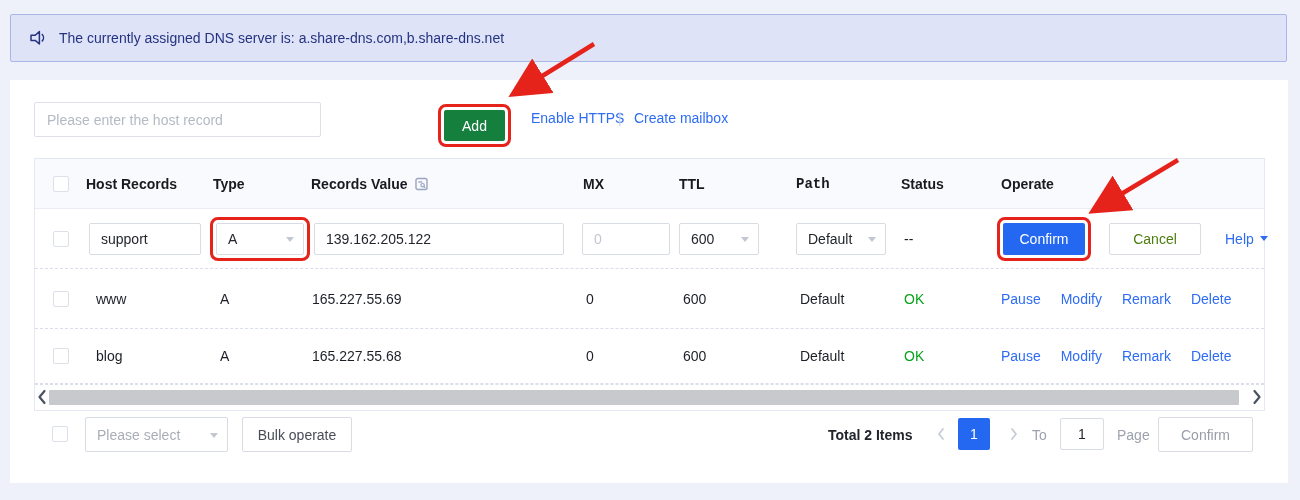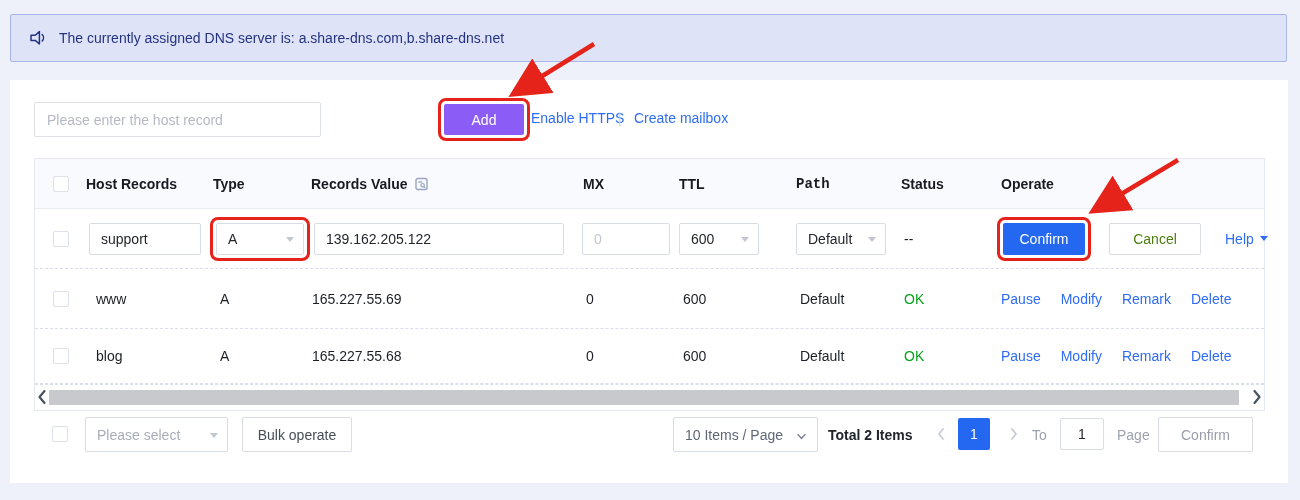--- a/index.html
+++ b/index.html
@@ -32,22 +32,22 @@
     border:1px solid #DDE0E8; border-radius:2px; padding:0 12px; font-size:14px;
     font-family:"Liberation Sans", sans-serif; color:#3A3F48; outline:none; background:#fff;
   }
   .search-input::placeholder { color:#B4B9C4; }
   .btn { border:none; border-radius:2px; cursor:pointer; font-family:"Liberation Sans", sans-serif; font-size:14px; }
   .btn-search {
     position:absolute; left:333px; top:0; width:82px; height:35px;
     background:#2468F2; color:#fff; display:flex; align-items:center; justify-content:center; gap:7px;
   }
   .btn-add {
-    position:absolute; left:434px; top:2px; width:80px; height:31px;
-    background:#8b5cf6; color:#fff;
+    position:absolute; left:434px; top:8px; width:61px; height:31px;
+    background:#15803d; color:#fff;
   }
   .red-annot { outline:3px solid #E5231B; outline-offset:3px; }
   .link { color:#2E6CF3; text-decoration:none; cursor:pointer; font-size:14px; position:absolute; top:8px; }
   .link-https { left:521px; }
   .link-sep { position:absolute; left:608px; top:8px; color:#C7D2EE; }
   .link-mailbox { left:624px; }
 
   
   .table { position:absolute; left:24px; top:78px; width:1231px; height:253px; border:1px solid #E4E8F2; }
   .thead { position:relative; height:50px; background:#F9FAFD; border-bottom:1px solid #EAEDF5; }
@@ -260,28 +260,20 @@
     </div>
 
     <div class="footer">
       <span class="checkbox f-abs f-check"></span>
       <div class="fld sel f-abs f-bulk-select">
         <span>Please select</span>
         <span class="caret"></span>
       </div>
       <button class="btn f-abs f-bulk-btn">Bulk operate</button>
 
-      <div class="fld sel f-abs f-pagesize">
-        <span>10 Items / Page</span>
-        <span class="thin-caret">
-          <svg width="11" height="11" viewBox="0 0 11 11">
-              <polyline points="2,3.5 5.5,7.5 9,3.5" fill="none" stroke="#7C8494" stroke-width="1.4" stroke-linecap="round" stroke-linejoin="round"></polyline>
-            </svg>
-        </span>
-      </div>
       <span class="f-abs f-mid f-total">Total 2 Items</span>
       <span class="f-abs f-prev">
         <svg width="12" height="14" viewBox="0 0 12 14">
             <polyline points="8,2 4,7 8,12" fill="none" stroke="#C6CBD6" stroke-width="1.8" stroke-linecap="round" stroke-linejoin="round"></polyline>
           </svg>
       </span>
       <span class="f-abs f-page1">1</span>
       <span class="f-abs f-next">
         <svg width="12" height="14" viewBox="0 0 12 14">
             <polyline points="4,2 8,7 4,12" fill="none" stroke="#C6CBD6" stroke-width="1.8" stroke-linecap="round" stroke-linejoin="round"></polyline>

